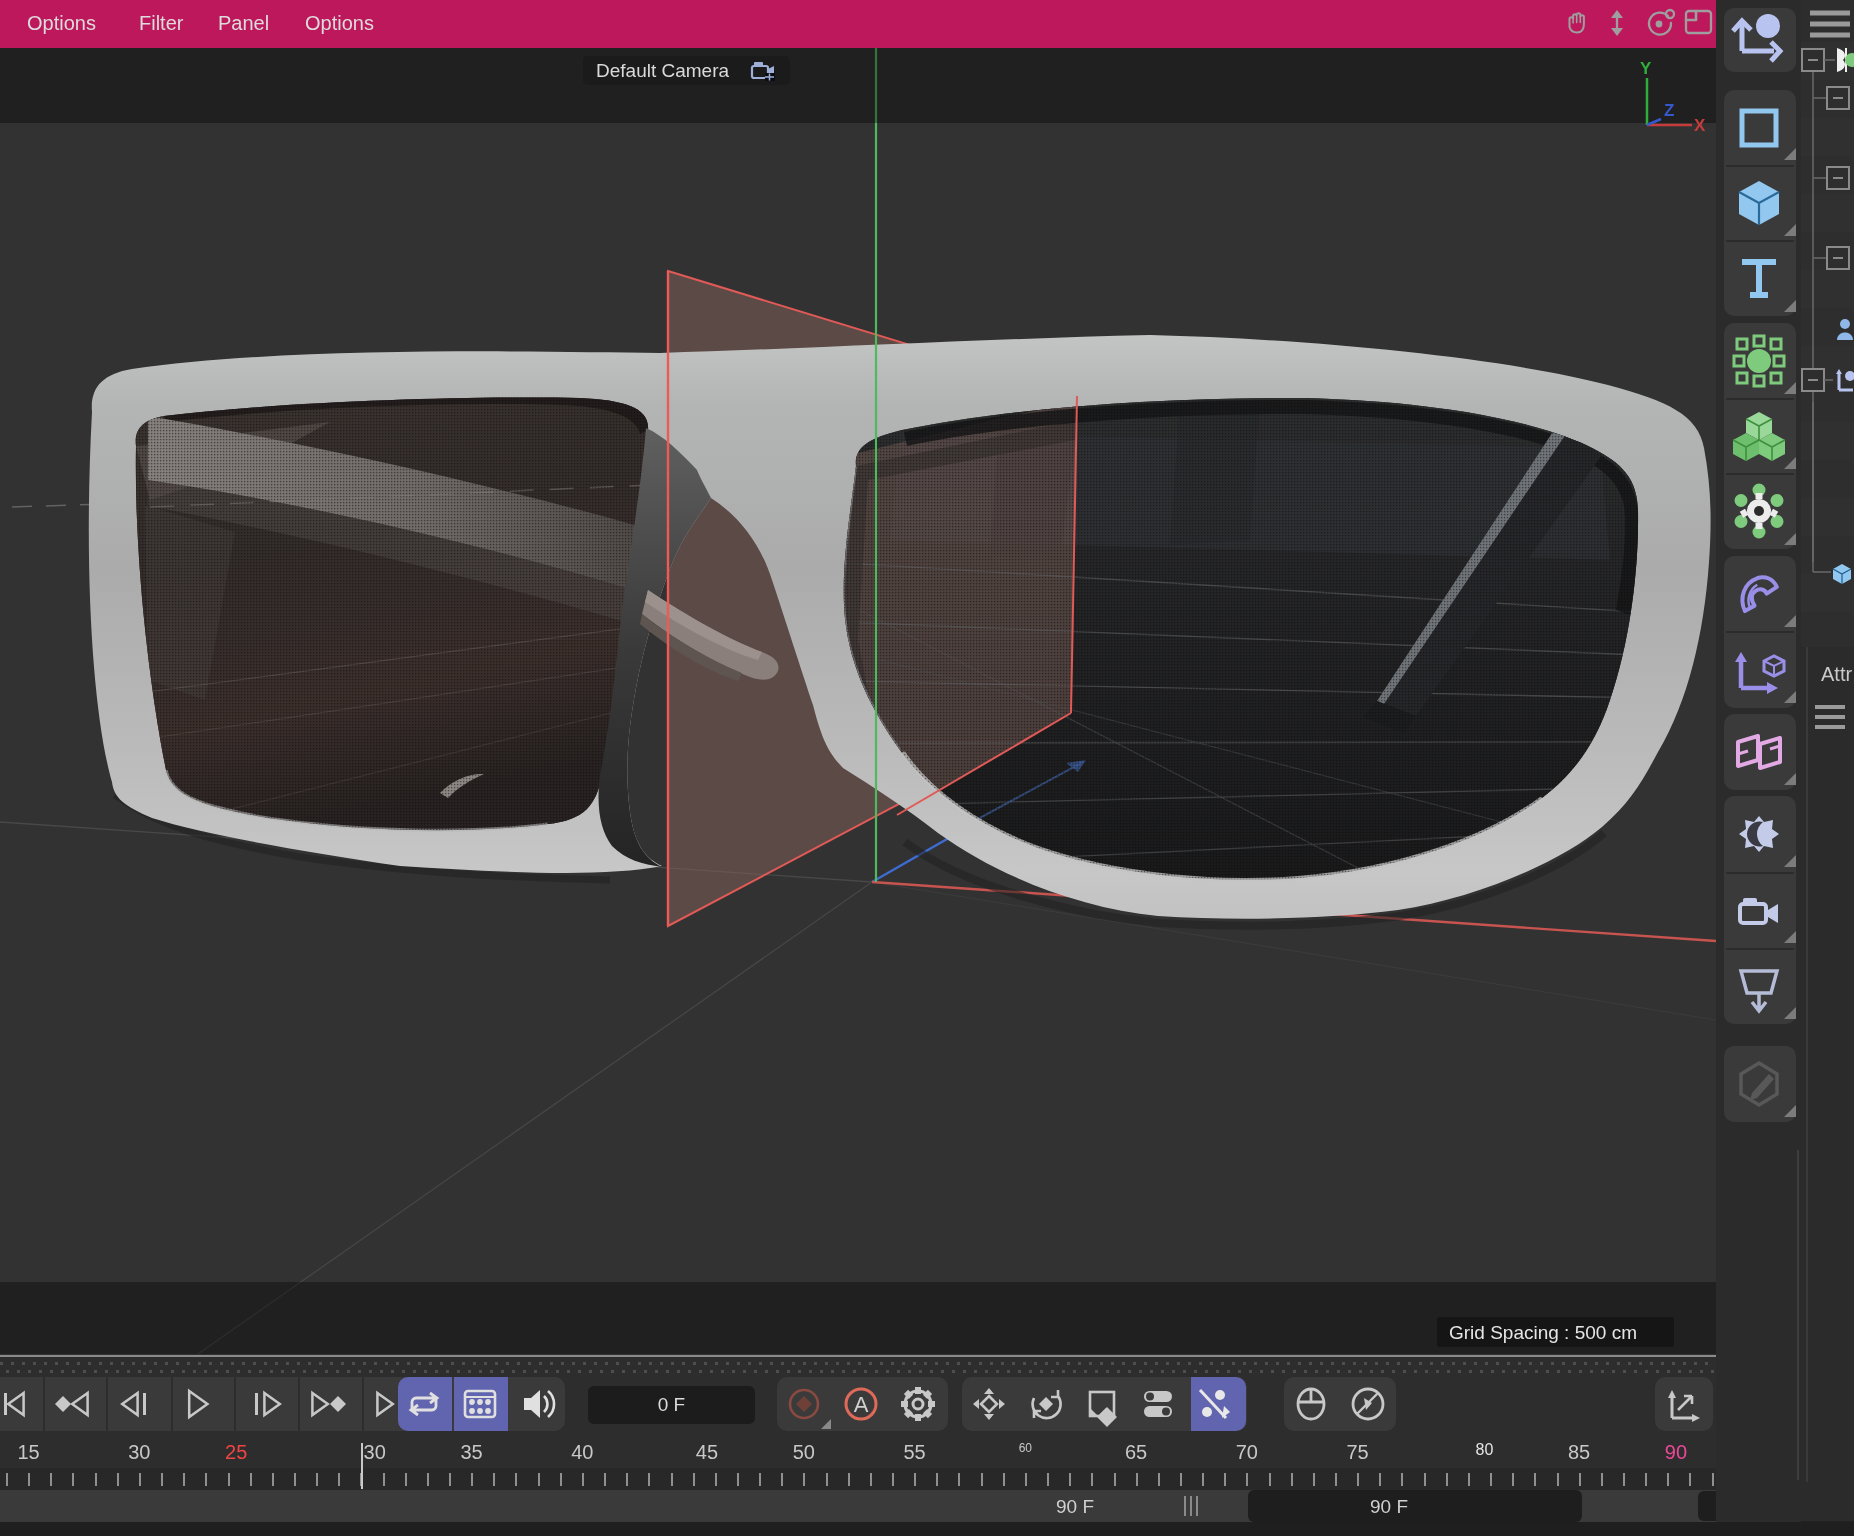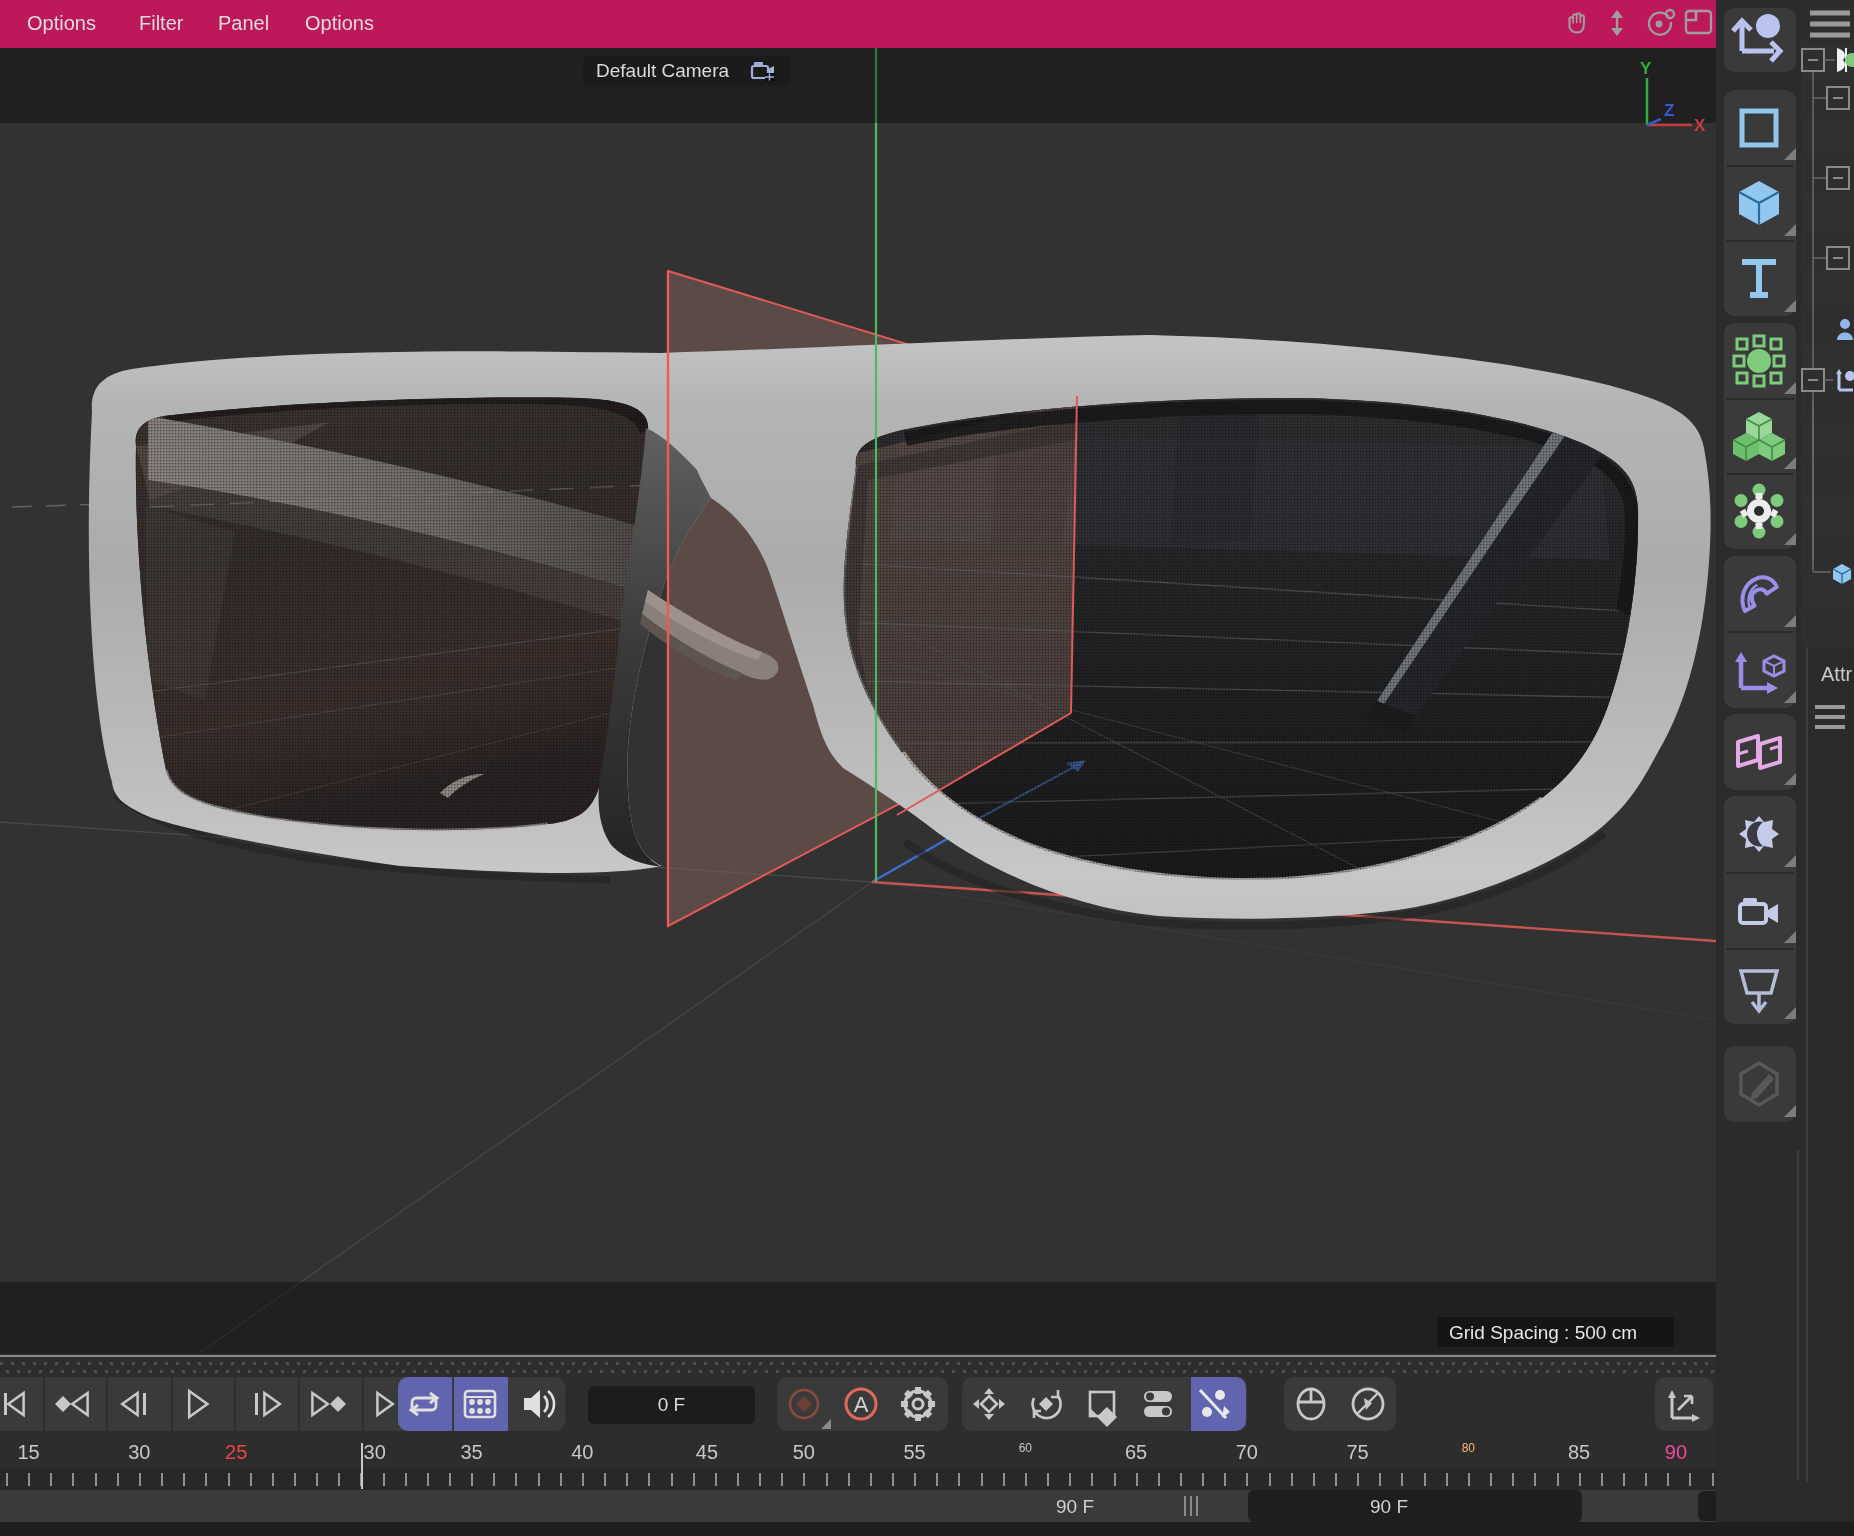--- a/index.html
+++ b/index.html
@@ -358,21 +358,21 @@
 <span class="abs" style="left:335.85px;top:1441px;width:50px;text-align:right;font-size:20px;color:#c8c8c8">30</span>
 <span class="abs" style="left:446.6px;top:1441px;width:50px;text-align:center;font-size:20px;color:#c8c8c8">35</span>
 <span class="abs" style="left:557.35px;top:1441px;width:50px;text-align:center;font-size:20px;color:#c8c8c8">40</span>
 <span class="abs" style="left:668.1px;top:1441px;width:50px;text-align:right;font-size:20px;color:#c8c8c8">45</span>
 <span class="abs" style="left:778.85px;top:1441px;width:50px;text-align:center;font-size:20px;color:#c8c8c8">50</span>
 <span class="abs" style="left:889.6px;top:1441px;width:50px;text-align:center;font-size:20px;color:#c8c8c8">55</span>
 <span class="abs" style="left:1000.3499999999999px;top:1441px;width:50px;text-align:center;font-size:12px;color:#c8c8c8">60</span>
 <span class="abs" style="left:1111.1px;top:1441px;width:50px;text-align:center;font-size:20px;color:#c8c8c8">65</span>
 <span class="abs" style="left:1221.85px;top:1441px;width:50px;text-align:center;font-size:20px;color:#c8c8c8">70</span>
 <span class="abs" style="left:1332.6px;top:1441px;width:50px;text-align:center;font-size:20px;color:#c8c8c8">75</span>
-<span class="abs" style="left:1443.35px;top:1441px;width:50px;text-align:center;font-size:12px;color:#fdba74">80</span>
+<span class="abs" style="left:1443.35px;top:1441px;width:50px;text-align:right;font-size:16px;color:#e5e5e5">80</span>
 <span class="abs" style="left:1554.1px;top:1441px;width:50px;text-align:center;font-size:20px;color:#c8c8c8">85</span>
 <span class="abs" style="left:1664.85px;top:1441px;width:50px;font-size:20px;color:#ec4899">90</span>
 <div class="abs" style="left:361px;top:1443px;width:2px;height:46px;background:#c8c8c8"></div>
 <div class="abs" style="left:-24px;top:1377px;width:466px;height:54px;background:#3a3a3a;border-radius:12px"></div>
 <div class="abs" style="left:42.6px;top:1377px;width:2px;height:54px;background:#2d2d2d"></div>
 <div class="abs" style="left:106.3px;top:1377px;width:2px;height:54px;background:#2d2d2d"></div>
 <div class="abs" style="left:170.5px;top:1377px;width:2px;height:54px;background:#2d2d2d"></div>
 <div class="abs" style="left:234.2px;top:1377px;width:2px;height:54px;background:#2d2d2d"></div>
 <div class="abs" style="left:297.9px;top:1377px;width:2px;height:54px;background:#2d2d2d"></div>
 <div class="abs" style="left:361.6px;top:1377px;width:2px;height:54px;background:#2d2d2d"></div>

